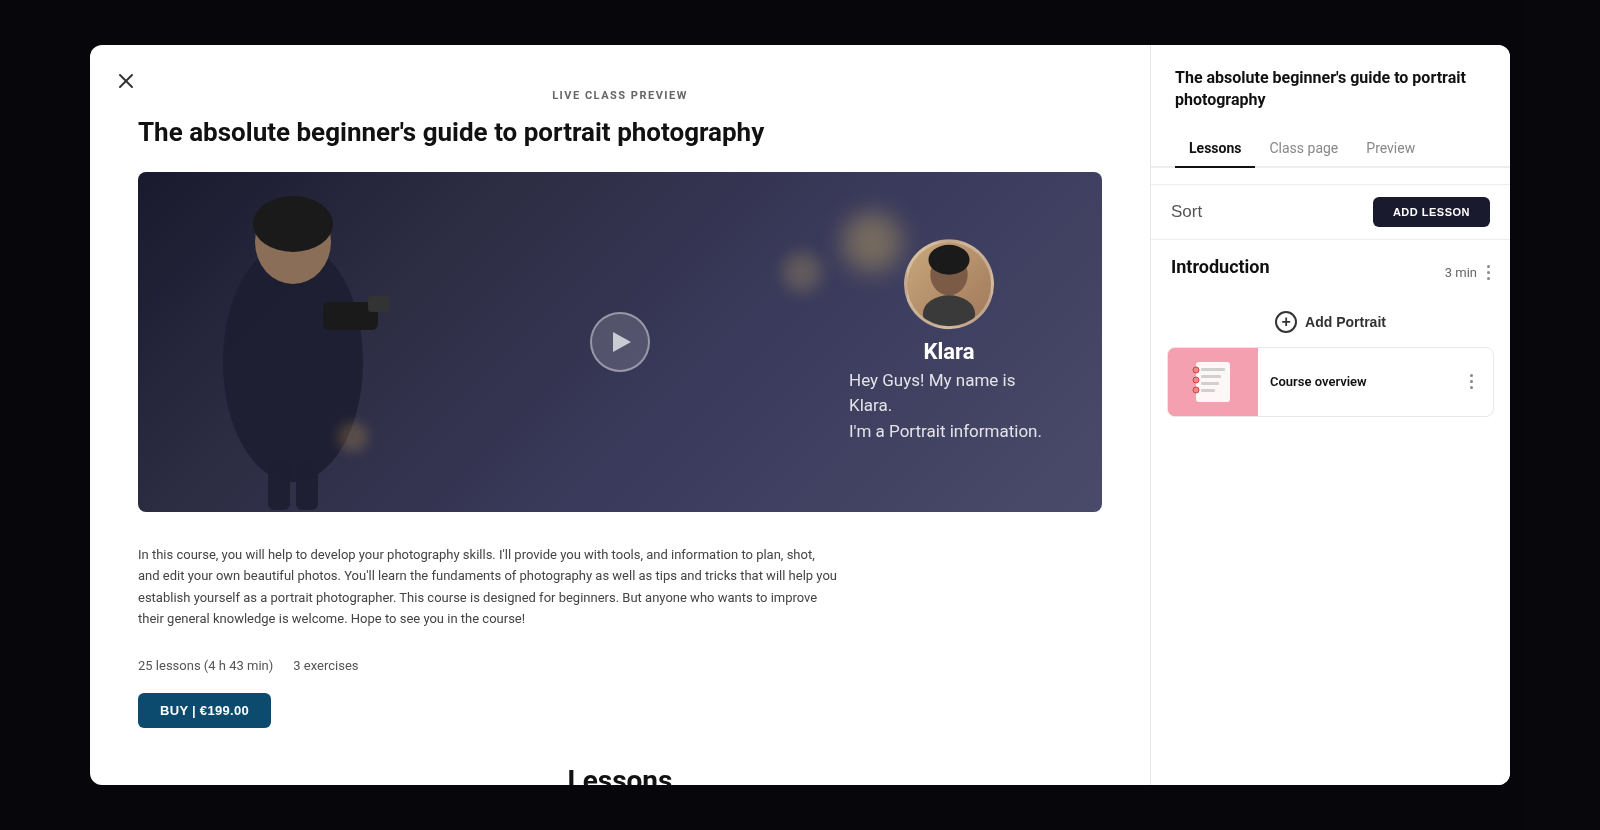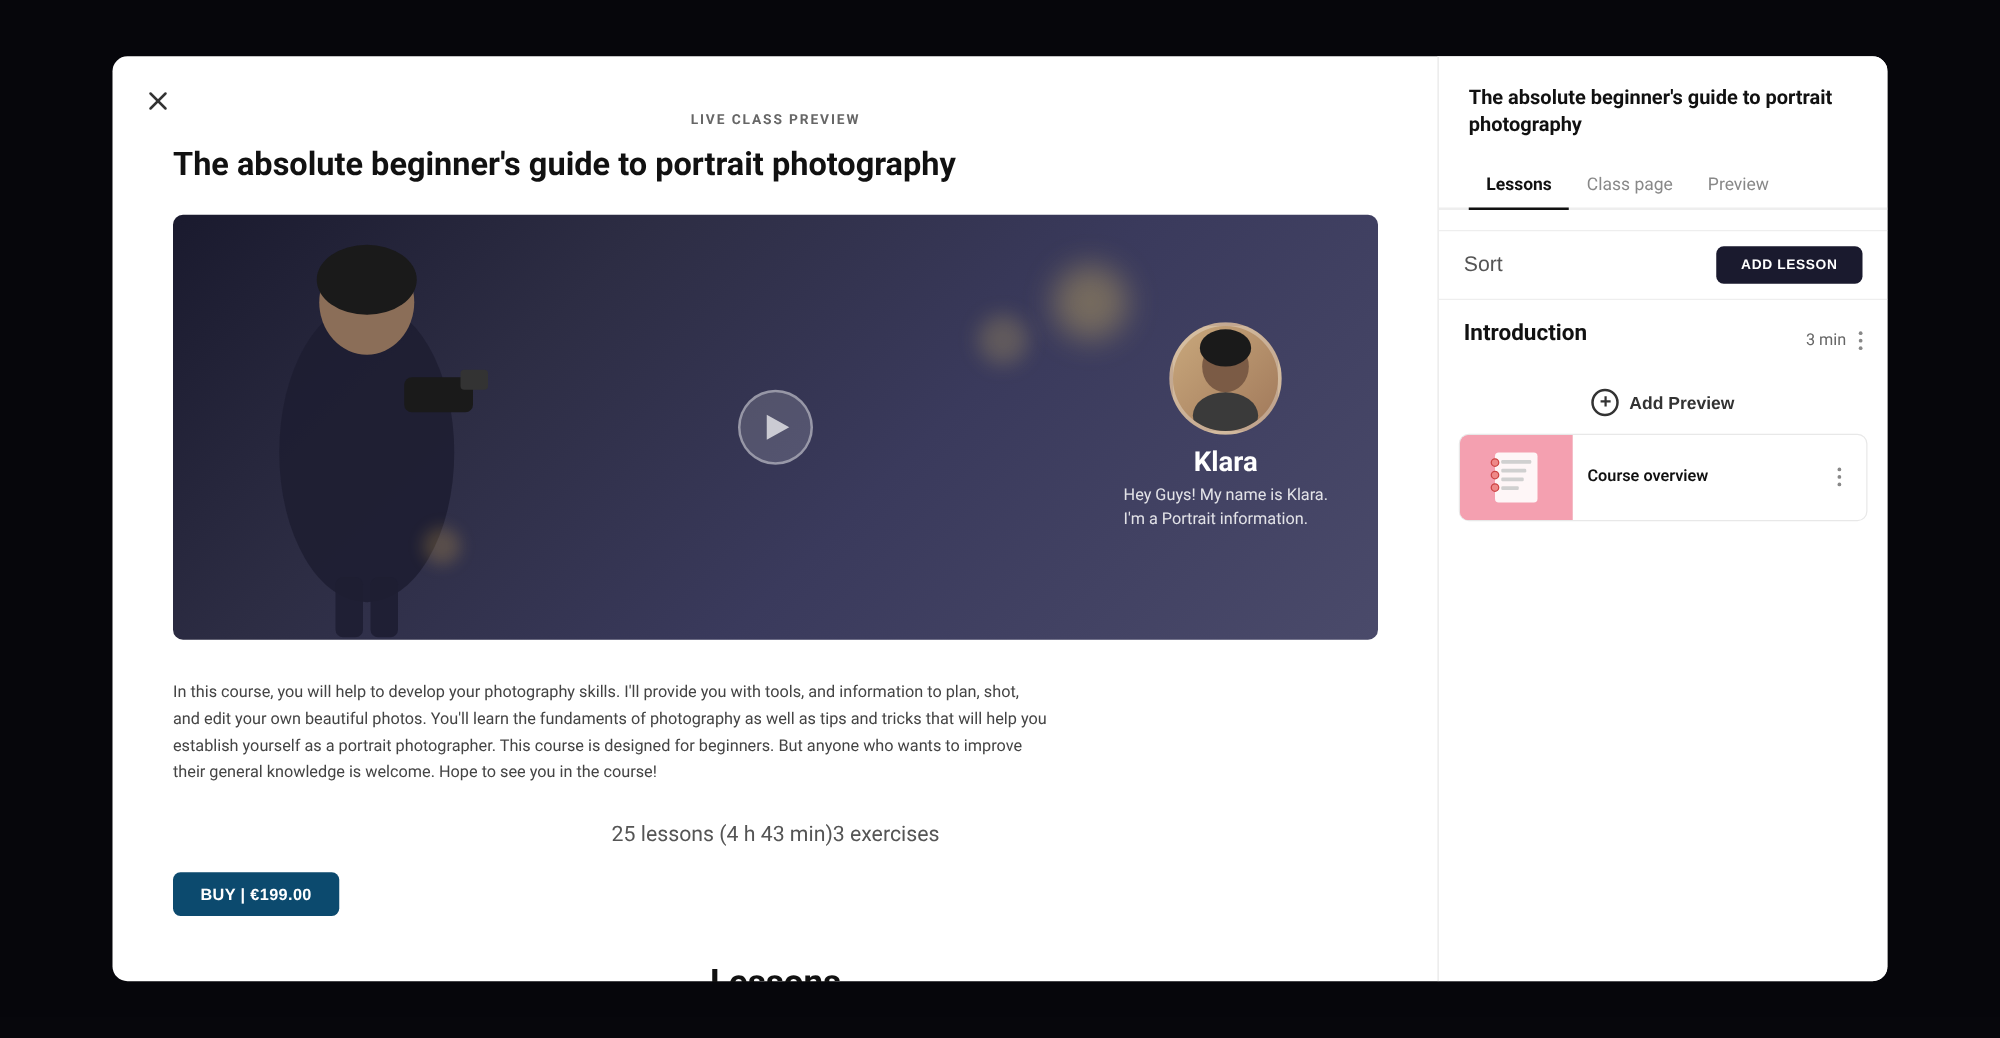--- a/index.html
+++ b/index.html
@@ -111,21 +111,21 @@
       height: 0;
       border-top: 10px solid transparent;
       border-bottom: 10px solid transparent;
       border-left: 18px solid rgba(255,255,255,0.7);
       margin-left: 4px;
     }
 
     
     .instructor-card {
       position: absolute;
-      right: 40px;
+      right: 53px;
       top: 50%;
       transform: translateY(-50%);
       display: flex;
       flex-direction: column;
       align-items: center;
       color: #fff;
     }
 
     .instructor-avatar {
       width: 90px;
@@ -141,42 +141,42 @@
     }
 
     .instructor-name {
       font-size: 22px;
       font-weight: 700;
       color: #fff;
       margin-bottom: 4px;
     }
 
     .instructor-bio {
-      font-size: 13px;
+      font-size: 17px;
       color: rgba(255,255,255,0.85);
       text-align: left;
       max-width: 200px;
       line-height: 1.5;
     }
 
     .course-description {
       font-size: 13px;
       color: #444;
       line-height: 1.65;
       margin-bottom: 28px;
       max-width: 700px;
     }
 
     .course-meta {
       display: flex;
       align-items: center;
+      gap: 20px;
       margin-bottom: 20px;
-      font-size: 17px;
+      font-size: 13px;
       color: #555;
-      justify-content: center;
     }
 
     .buy-btn {
       display: inline-block;
       background: #0c4a6e;
       color: #fff;
       font-size: 13px;
       font-weight: 600;
       padding: 10px 22px;
       border-radius: 6px;
@@ -486,21 +486,21 @@
               <span class="dot"></span>
               <span class="dot"></span>
             </button>
           </div>
         </div>
 
 
         <div class="add-section-row">
           <button class="add-section-btn">
             <span class="plus-circle">+</span>
-            <span>Add Preview</span>
+            <span>Add Portrait</span>
           </button>
         </div>
 
         <div class="lesson-card">
           <div class="lesson-thumb lesson-thumb-pink">
             <svg width="90" height="68" viewBox="0 0 90 68">
               <rect width="90" height="68" fill="#f4a0b0"></rect>
 
               <rect x="28" y="14" width="34" height="40" rx="3" fill="#fff" opacity="0.9"></rect>
               <rect x="33" y="20" width="24" height="3" rx="1" fill="#d0d0d0"></rect>

